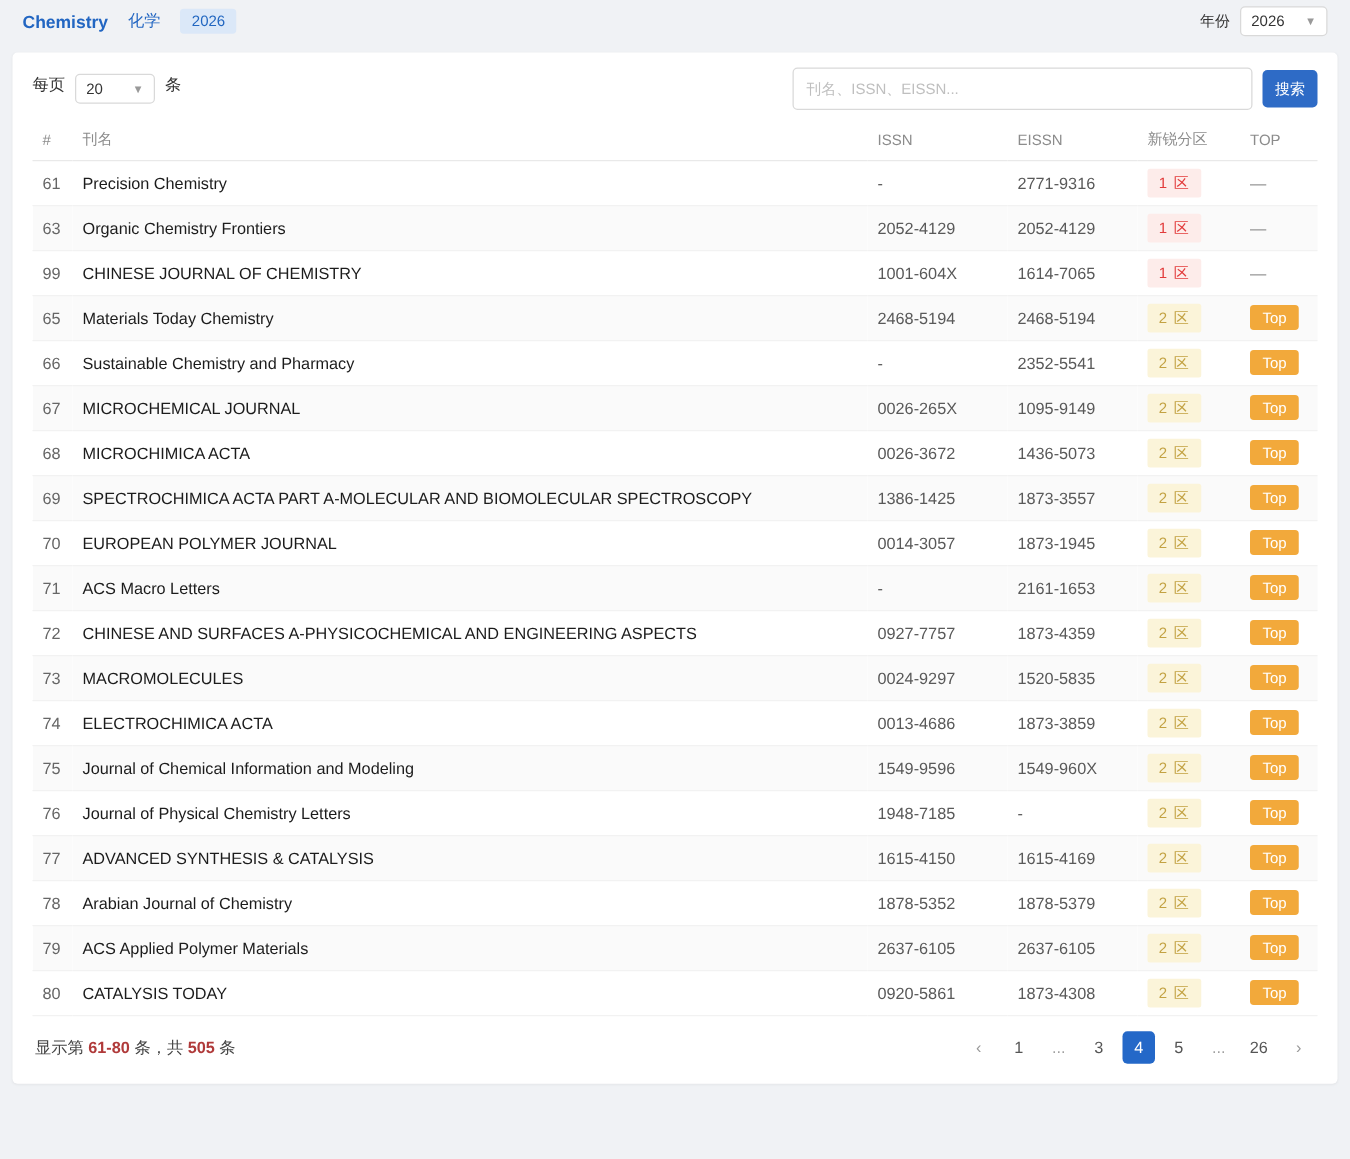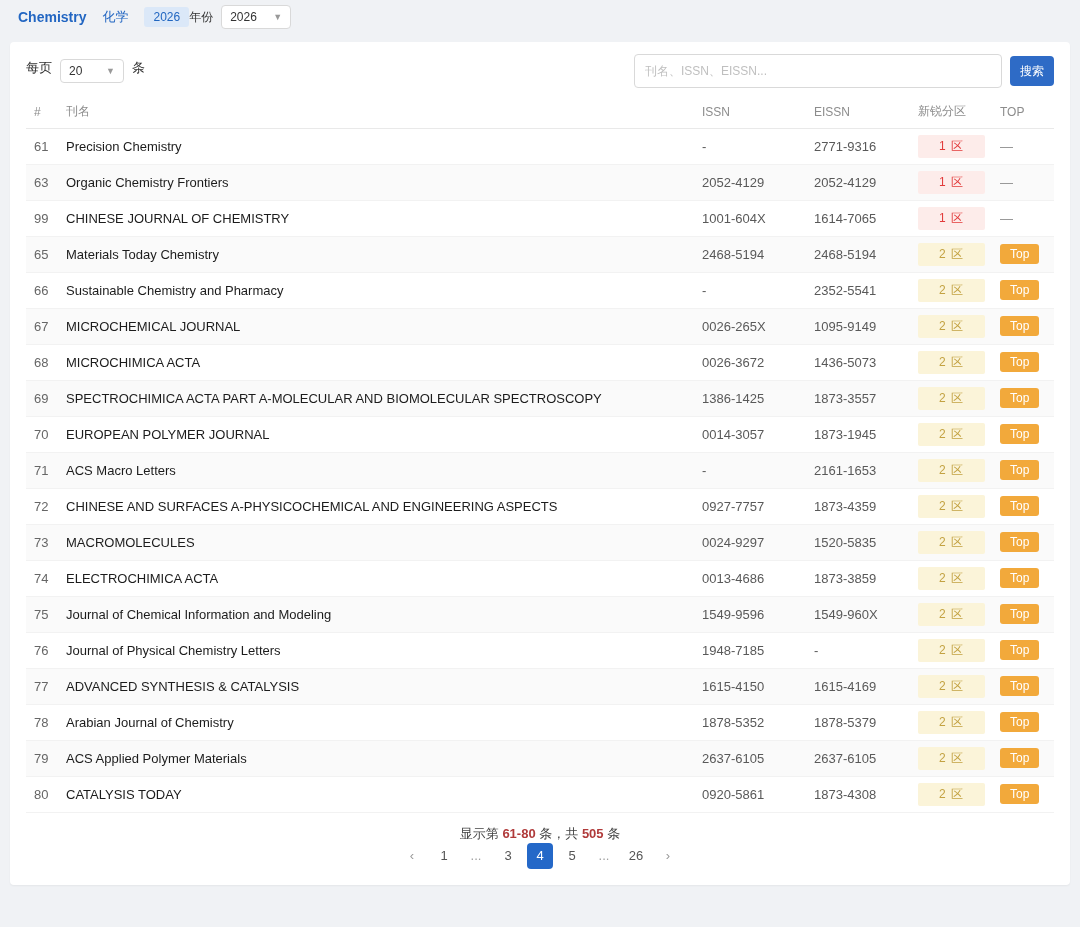--- a/index.html
+++ b/index.html
@@ -5,21 +5,21 @@
   * { box-sizing: border-box; margin: 0; padding: 0; }
   html, body {
     width: 1080px; height: 927px;
     background: #f0f2f5;
     font-family: "Liberation Sans", "DejaVu Sans", sans-serif;
     overflow: hidden;
   }
   
   .topbar {
     height: 34px;
-    display: flex; align-items: center; 
+    display: flex; align-items: center; justify-content: space-between;
     padding: 0 18px;
   }
   .topbar-left { display: flex; align-items: center; gap: 16px; }
   .cat-en { color: #2266c2; font-weight: bold; font-size: 14px; cursor: pointer; }
   .cat-zh { color: #2266c2; font-size: 13px; cursor: pointer; }
   .year-tag {
     background: #dbe8f8; color: #2166c0;
     font-size: 12px; padding: 3px 9px; border-radius: 3px; cursor: pointer;
   }
   .topbar-right { display: flex; align-items: center; gap: 8px; }
@@ -74,34 +74,33 @@
     height: 36px; padding: 0 8px;
     border-bottom: 1px solid #f2f2f2;
     font-size: 13px; white-space: nowrap; overflow: hidden;
   }
   tbody tr:nth-child(even) { background: #fafafa; }
   .td-num  { color: #666; }
   .td-name { color: #1c1c1c; cursor: pointer; }
   .td-issn { color: #595959; }
   .zone-badge {
     display: inline-block; font-size: 12px;
-    padding: 3px 21px; border-radius: 2px; letter-spacing: 1px;
+    padding: 3px 9px; border-radius: 2px; letter-spacing: 1px;
   }
   .zone-1 { background: #fdecea; color: #e23b3b; }
   .zone-2 { background: #fbf4d9; color: #c3a242; }
   .top-badge {
     display: inline-block; background: #f2a93b; color: #fff;
     font-size: 12px; padding: 3px 10px; border-radius: 3px;
   }
   .dash { color: #8c8c8c; }
   
   .table-footer {
     display: flex; align-items: center; justify-content: space-between;
     padding: 12px 2px 10px 2px;
-    flex-direction: column;
   }
   .summary { font-size: 13px; color: #444; }
   .summary .em-num { font-weight: bold; color: #b03a3a; }
   .pagination { display: flex; align-items: center; gap: 6px; }
   .page-item {
     min-width: 26px; height: 26px; line-height: 26px; text-align: center;
     font-size: 13px; color: #555; cursor: pointer; border-radius: 4px;
     padding: 0 4px;
   }
   .page-item.active { background: #2468c8; color: #fff; }

